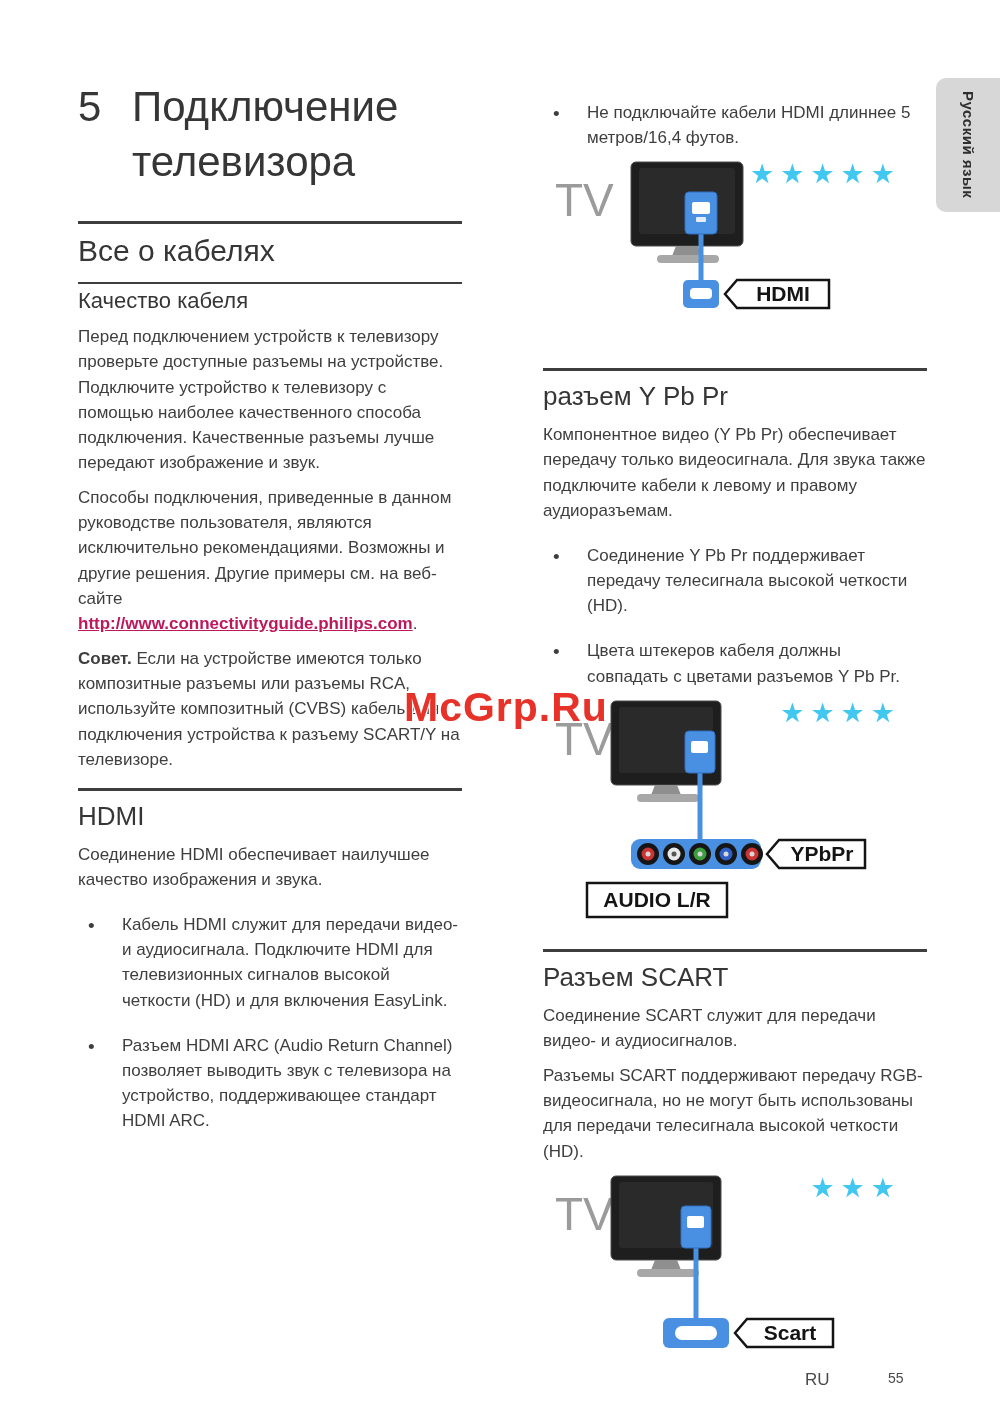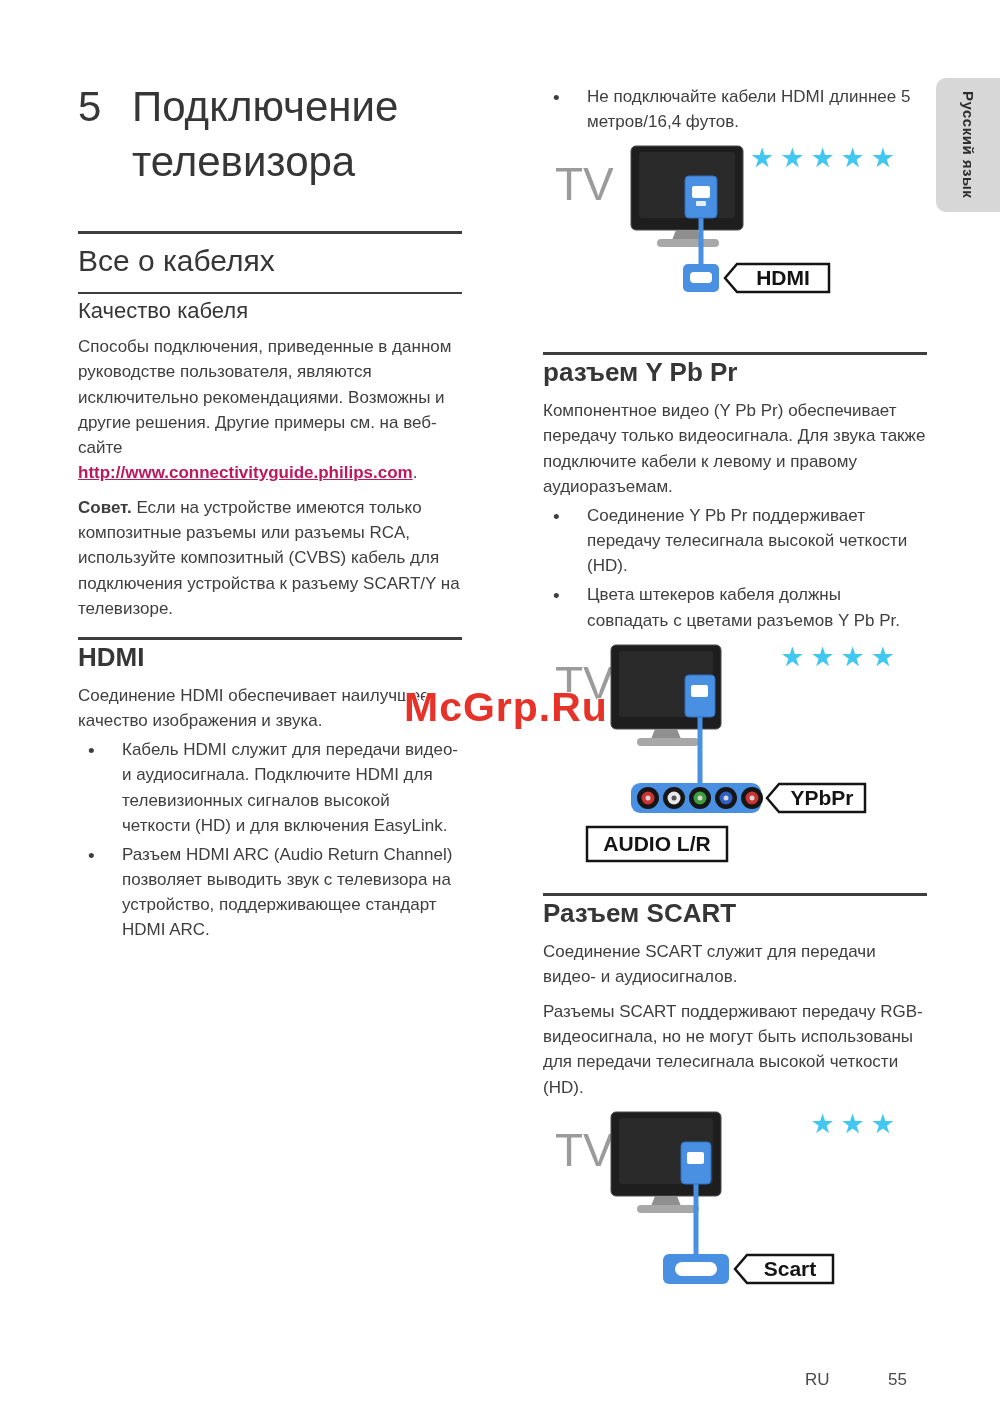--- a/index.html
+++ b/index.html
@@ -9,34 +9,34 @@
     font-family:"Liberation Sans", sans-serif; color:#3e3e3e; overflow:hidden;
   }
   .col { position:absolute; top:80px; width:384px; }
   .col-left  { left:78px; }
   .col-right { left:543px; }
 
   .chapter { display:flex; font-size:42px; line-height:1.3; color:#363636; font-weight:400; }
   .chapter .num { width:54px; flex:none; }
 
   .section-head {
-    margin-top:42px; border-top:3px solid #3e3e3e; border-bottom:2px solid #3e3e3e;
+    margin-top:32px; border-top:3px solid #3e3e3e; border-bottom:2px solid #3e3e3e;
     padding:10px 0 14px; font-size:30px; font-weight:400; color:#363636;
   }
   .h-small { margin-top:4px; font-size:22px; font-weight:400; color:#363636; }
   .h-ruled {
-    margin-top:16px; border-top:3px solid #3e3e3e; padding-top:2px;
-    font-size:26px; font-weight:700; color:#363636;
+    margin-top:16px; border-top:3px solid #3e3e3e; padding-top:10px;
+    font-size:26px; font-weight:400; color:#363636;
   }
 
   .para { margin-top:10px; font-size:17px; line-height:1.48; }
   .tip-label { font-weight:bold;margin-top:8px; }
   .weblink { font-weight:bold; text-decoration:underline; color:#be185d; cursor:pointer; }
 
-  .bullet { display:flex; margin-top:4px; font-size:17px; line-height:1.48; }
+  .bullet { display:flex; margin-top:20px; font-size:17px; line-height:1.48; }
   .bullet .dot { flex:none; width:44px; padding-left:10px; }
   .bullet .dot::before { content:"•"; font-size:19px; }
 
   .diagram { position:relative; margin-top:8px; }
   .diagram .stars {
     position:absolute; top:0; right:26px; font-size:27px;
     letter-spacing:6px; color:#41c7f0; white-space:nowrap;
   }
   .tv-svg text { font-family:"Liberation Sans", sans-serif; }
 
@@ -52,41 +52,42 @@
 
   .watermark {
     position:absolute; left:404px; top:684px; z-index:5;
     font-size:41px; font-weight:bold; color:#e63229; letter-spacing:1px;
     text-shadow:-1px -1px 0 rgba(255,255,255,.85), 1px 1px 0 rgba(255,255,255,.85),
                 -1px 1px 0 rgba(255,255,255,.85), 1px -1px 0 rgba(255,255,255,.85);
     text-align:right;
   }
 
   .footer-ru  { position:absolute; left:805px; top:1370px; font-size:17px; color:#4a4a4a; }
-  .footer-num { position:absolute; left:888px; top:1370px; font-size:17px; color:#4a4a4a; }
+  .footer-num { position:absolute; left:888px; top:1370px; font-size:14px; color:#4a4a4a; }
 </style>
 </head>
 <body>
 
 <div class="page">
 
   <div class="col col-left">
 
     <div class="chapter">
       <div class="num">5</div>
       <div>
         <div>Подключение</div>
         <div>телевизора</div>
       </div>
     </div>
 
     <div class="section-head">Все о кабелях</div>
 
     <div class="h-small">Качество кабеля</div>
 
+    <p class="para">Перед подключением устройств к телевизору проверьте доступные разъемы на устройстве. Подключите устройство к телевизору с помощью наиболее качественного способа подключения. Качественные разъемы лучше передают изображение и звук.</p>
 
     <p class="para"><span>Способы подключения, приведенные в данном руководстве пользователя, являются исключительно рекомендациями. Возможны и другие решения. Другие примеры см. на веб-сайте</span>
       <span class="weblink">http://www.connectivityguide.philips.com</span><span>.</span></p>
 
     <p class="para"><span class="tip-label">Совет.</span><span> Если на устройстве имеются только композитные разъемы или разъемы RCA, используйте композитный (CVBS) кабель для подключения устройства к разъему SCART/Y на телевизоре.</span></p>
 
     <div class="h-ruled">HDMI</div>
 
     <p class="para">Соединение HDMI обеспечивает наилучшее качество изображения и звука.</p>
 

